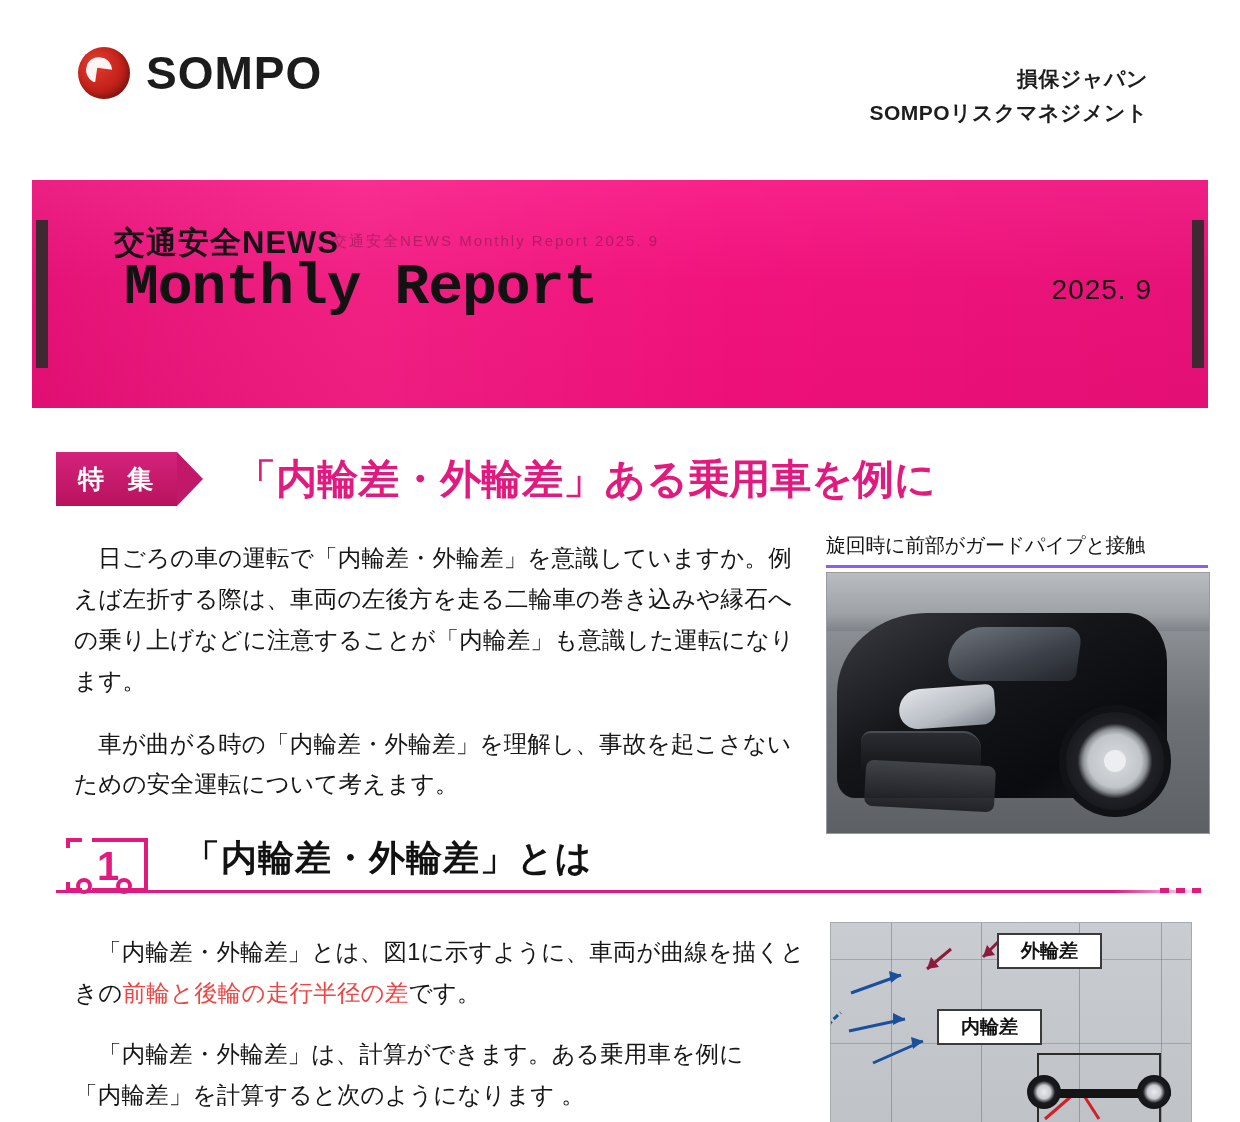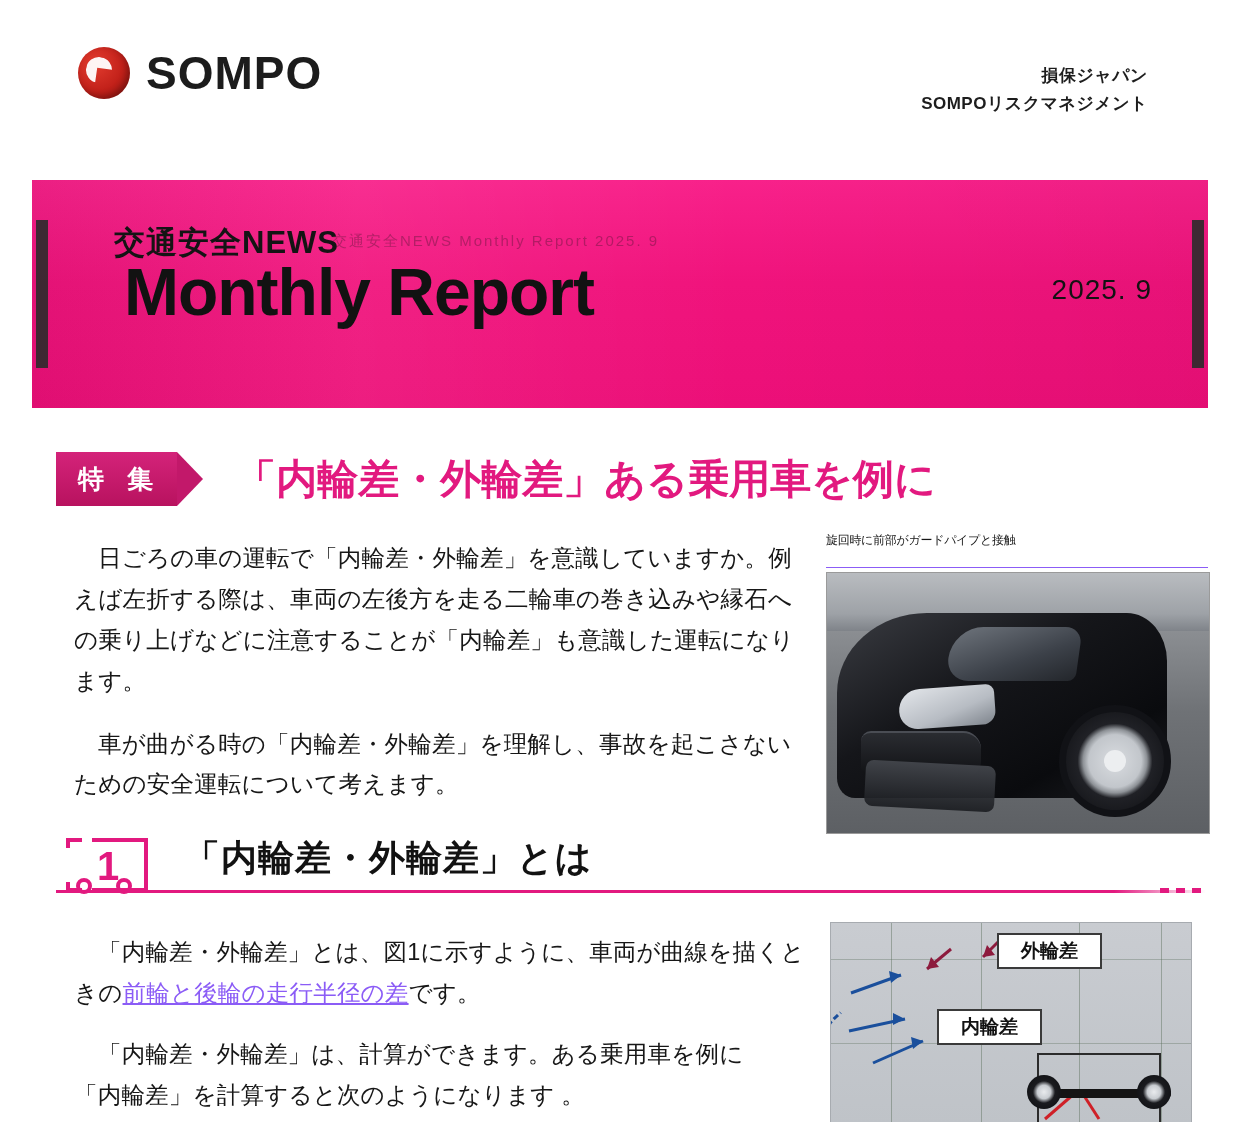--- a/index.html
+++ b/index.html
@@ -57,21 +57,21 @@
     font-family: "Liberation Sans", sans-serif;
   }
   .org-lines {
     position: absolute;
     right: 92px;
     top: 62px;
     text-align: right;
     line-height: 1.62;
   }
   .org-lines div {
-    font-size: 17px;
+    font-size: 21px;
     font-weight: 700;
     color: #1d1d1d;
     letter-spacing: 0.5px;
   }
 
   
   .banner {
     position: absolute;
     left: 32px;
     top: 180px;
@@ -112,26 +112,26 @@
     top: 42px;
     font-size: 31px;
     font-weight: 700;
     color: #141414;
     letter-spacing: 1px;
   }
   .banner-title {
     position: absolute;
     left: 92px;
     top: 78px;
-    font-size: 66px;
+    font-size: 58px;
     font-weight: 700;
     color: #121212;
     letter-spacing: -1px;
     line-height: 1.05;
-    font-family: Liberation Sans, sans-serif;
+    font-family: Liberation Mono, monospace;
   }
   .banner-date {
     position: absolute;
     right: 56px;
     top: 94px;
     font-size: 28px;
     font-weight: 400;
     color: #121212;
     letter-spacing: 1px;
   }
@@ -192,25 +192,25 @@
   .intro-col p { margin: 0 0 22px 0; text-indent: 24px; }
 
   
   .photo1-wrap {
     position: absolute;
     left: 826px;
     top: 532px;
     width: 382px;
   }
   .photo1-cap {
-    font-size: 12px;
+    font-size: 20px;
     color: #161616;
     margin-bottom: 4px;
-    border-bottom: 1px solid #8b5cf6;
-    padding-bottom: 18px;
+    border-bottom: 3px solid #8b5cf6;
+    padding-bottom: 6px;
     white-space: nowrap;
     letter-spacing: -0.3px;
   }
   .photo1 {
     width: 382px;
     height: 260px;
     position: relative;
     overflow: hidden;
     background: #8d8f93;
     border: 1px solid #9a9a9a;
@@ -328,21 +328,21 @@
     position: absolute;
     left: 74px;
     top: 932px;
     width: 740px;
     font-size: 23.5px;
     line-height: 1.74;
     color: #171717;
     letter-spacing: 0.2px;
   }
   .sec1-col p { margin: 0 0 20px 0; text-indent: 24px; }
-  .hl-red { color: #8b5cf6; text-decoration: underline; }
+  .hl-red { color: #ef4444; }
   .clip-line { white-space: nowrap; overflow: hidden; }
 
   
   .fig1 {
     position: absolute;
     left: 830px;
     top: 922px;
     width: 360px;
     height: 200px;
     background: linear-gradient(180deg,#c9ccd1 0%, #bfc3c8 100%);

